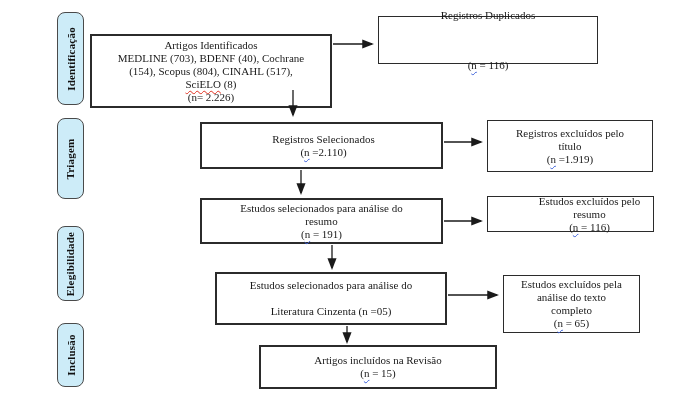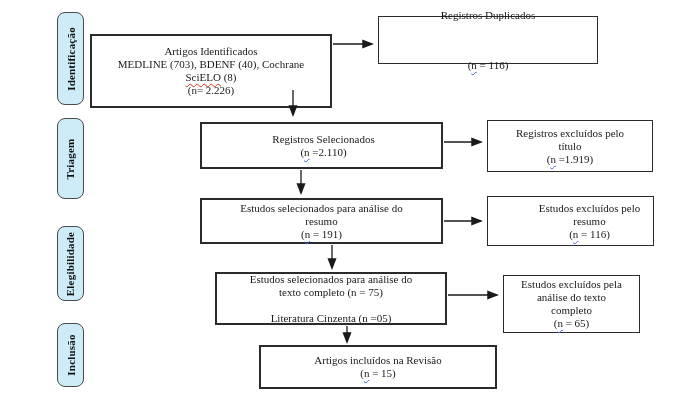--- a/index.html
+++ b/index.html
@@ -69,21 +69,21 @@
     text-decoration-style: wavy;
     text-decoration-color: #3a5fd9;
     text-decoration-thickness: 1px;
     text-underline-offset: 2px;
   }
   #box-identified        { left: 90px;  top: 14px;  width: 242px; height: 74px; border-width: 2px; margin-top: 20px; }
   #box-duplicates        { left: 378px; top: 16px;  width: 220px; height: 48px; gap: 37px; }
   #box-selected          { left: 200px; top: 122px; width: 243px; height: 47px; border-width: 2px; padding-left: 8px; }
   #box-excluded-title    { left: 487px; top: 120px; width: 166px; height: 52px; }
   #box-abstract          { left: 200px; top: 198px; width: 243px; height: 46px; border-width: 2px; }
-  #box-excluded-abstract { left: 487px; top: 196px; width: 167px; height: 50px; padding-left: 42px; }
+  #box-excluded-abstract { left: 487px; top: 196px; width: 167px; height: 36px; padding-left: 42px; }
   #box-fulltext          { left: 215px; top: 272px; width: 232px; height: 53px; border-width: 2px; }
   #box-excluded-fulltext { left: 503px; top: 275px; width: 137px; height: 58px; }
   #box-included          { left: 212px; top: 345px; width: 238px; height: 44px; border-width: 2px; margin-left: 47px; }
 
   
   #arrows {
     position: absolute;
     left: 0; top: 0;
     width: 695px; height: 404px;
     pointer-events: none;
@@ -103,20 +103,21 @@
   <div class="stage" id="stage-elegibilidade">
     <span>Elegibilidade</span>
   </div>
   <div class="stage" id="stage-inclusao">
     <span>Inclusão</span>
   </div>
 
   <div class="fbox" id="box-identified">
       <div class="line"><span>Artigos Identificados</span></div>
       <div class="line"><span>MEDLINE (703), BDENF (40), Cochrane</span></div>
+      <div class="line"><span>(154), Scopus (804), CINAHL (517),</span></div>
       <div class="line"><span class="wavy-red">SciELO</span><span> (8)</span></div>
       <div class="line"><span>(n= 2.226)</span></div>
     </div>
   <div class="fbox" id="box-duplicates">
       <div class="line"><span>Registros Duplicados</span></div>
       <div class="line"><span>(</span><span class="wavy-blue">n</span><span> = 116)</span></div>
     </div>
   <div class="fbox" id="box-selected">
       <div class="line"><span>Registros Selecionados</span></div>
       <div class="line"><span>(</span><span class="wavy-blue">n</span><span> =2.110)</span></div>
@@ -131,21 +132,20 @@
       <div class="line"><span>resumo</span></div>
       <div class="line"><span>(</span><span class="wavy-blue">n</span><span> = 191)</span></div>
     </div>
   <div class="fbox" id="box-excluded-abstract">
       <div class="line"><span>Estudos excluídos pelo</span></div>
       <div class="line"><span>resumo</span></div>
       <div class="line"><span>(</span><span class="wavy-blue">n</span><span> = 116)</span></div>
     </div>
   <div class="fbox" id="box-fulltext">
       <div class="line"><span>Estudos selecionados para análise do</span></div>
-      <div class="line"><span>texto completo (n = 75)</span></div>
       <div class="line"><span></span></div>
       <div class="line"><span>Literatura Cinzenta (n =05)</span></div>
     </div>
   <div class="fbox" id="box-excluded-fulltext">
       <div class="line"><span>Estudos excluídos pela</span></div>
       <div class="line"><span>análise do texto</span></div>
       <div class="line"><span>completo</span></div>
       <div class="line"><span>(</span><span class="wavy-blue">n</span><span> = 65)</span></div>
     </div>
   <div class="fbox" id="box-included">

